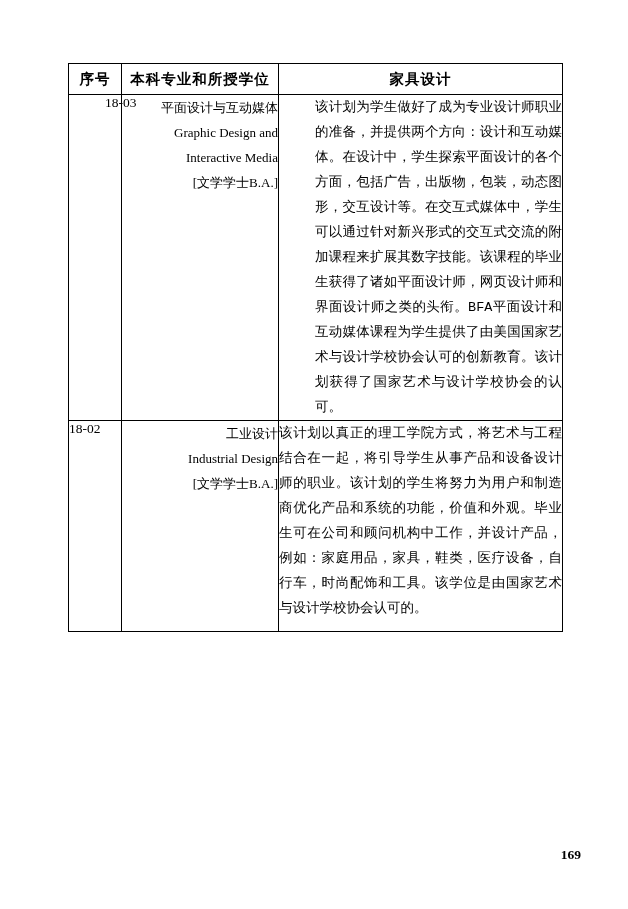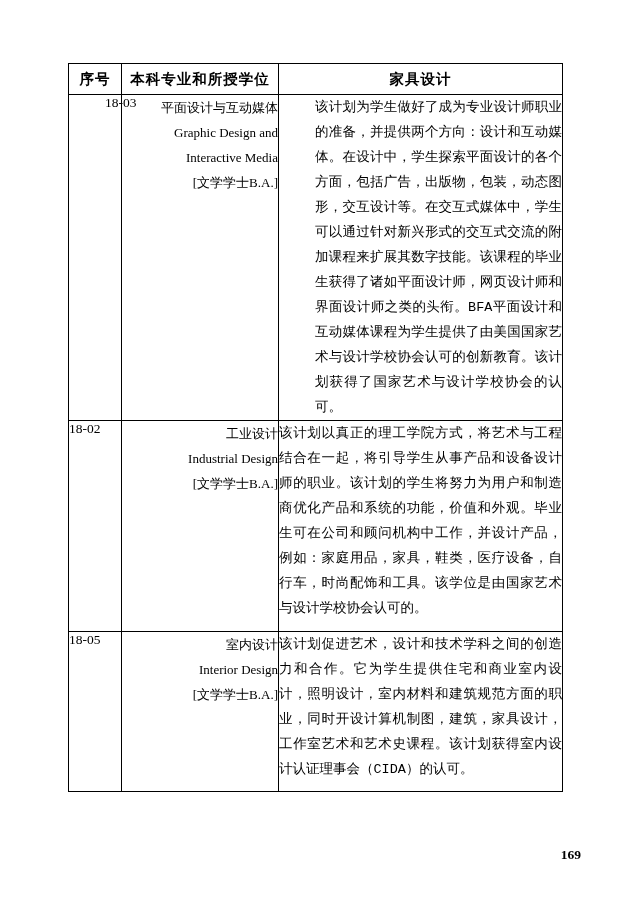--- a/index.html
+++ b/index.html
@@ -149,30 +149,19 @@
         <td class="major-cell">
           <div class="ln">工业设计</div>
           <div class="ln">Industrial Design</div>
           <div class="ln">[文学学士B.A.]</div>
         </td>
         <td class="goal-cell">
           <p>该计划以真正的理工学院方式，将艺术与工程结合在一起，将引导学生从事产品和设备设计师的职业。该计划的学生将努力为用户和制造商优化产品和系统的功能，价值和外观。毕业生可在公司和顾问机构中工作，并设计产品，例如：家庭用品，家具，鞋类，医疗设备，自行车，时尚配饰和工具。该学位是由国家艺术与设计学校协会认可的。</p>
         </td>
       </tr>
 
-      <tr class="r-05">
-        <td class="num-cell">18-05</td>
-        <td class="major-cell">
-          <div class="ln">室内设计</div>
-          <div class="ln">Interior Design</div>
-          <div class="ln">[文学学士B.A.]</div>
-        </td>
-        <td class="goal-cell">
-          <p>该计划促进艺术，设计和技术学科之间的创造力和合作。它为学生提供住宅和商业室内设计，照明设计，室内材料和建筑规范方面的职业，同时开设计算机制图，建筑，家具设计，工作室艺术和艺术史课程。该计划获得室内设计认证理事会（CIDA）的认可。</p>
-        </td>
-      </tr>
 
     </tbody>
   </table>
 
   <div class="page-number">169</div>
 
 </div>
 
 </body></html>

